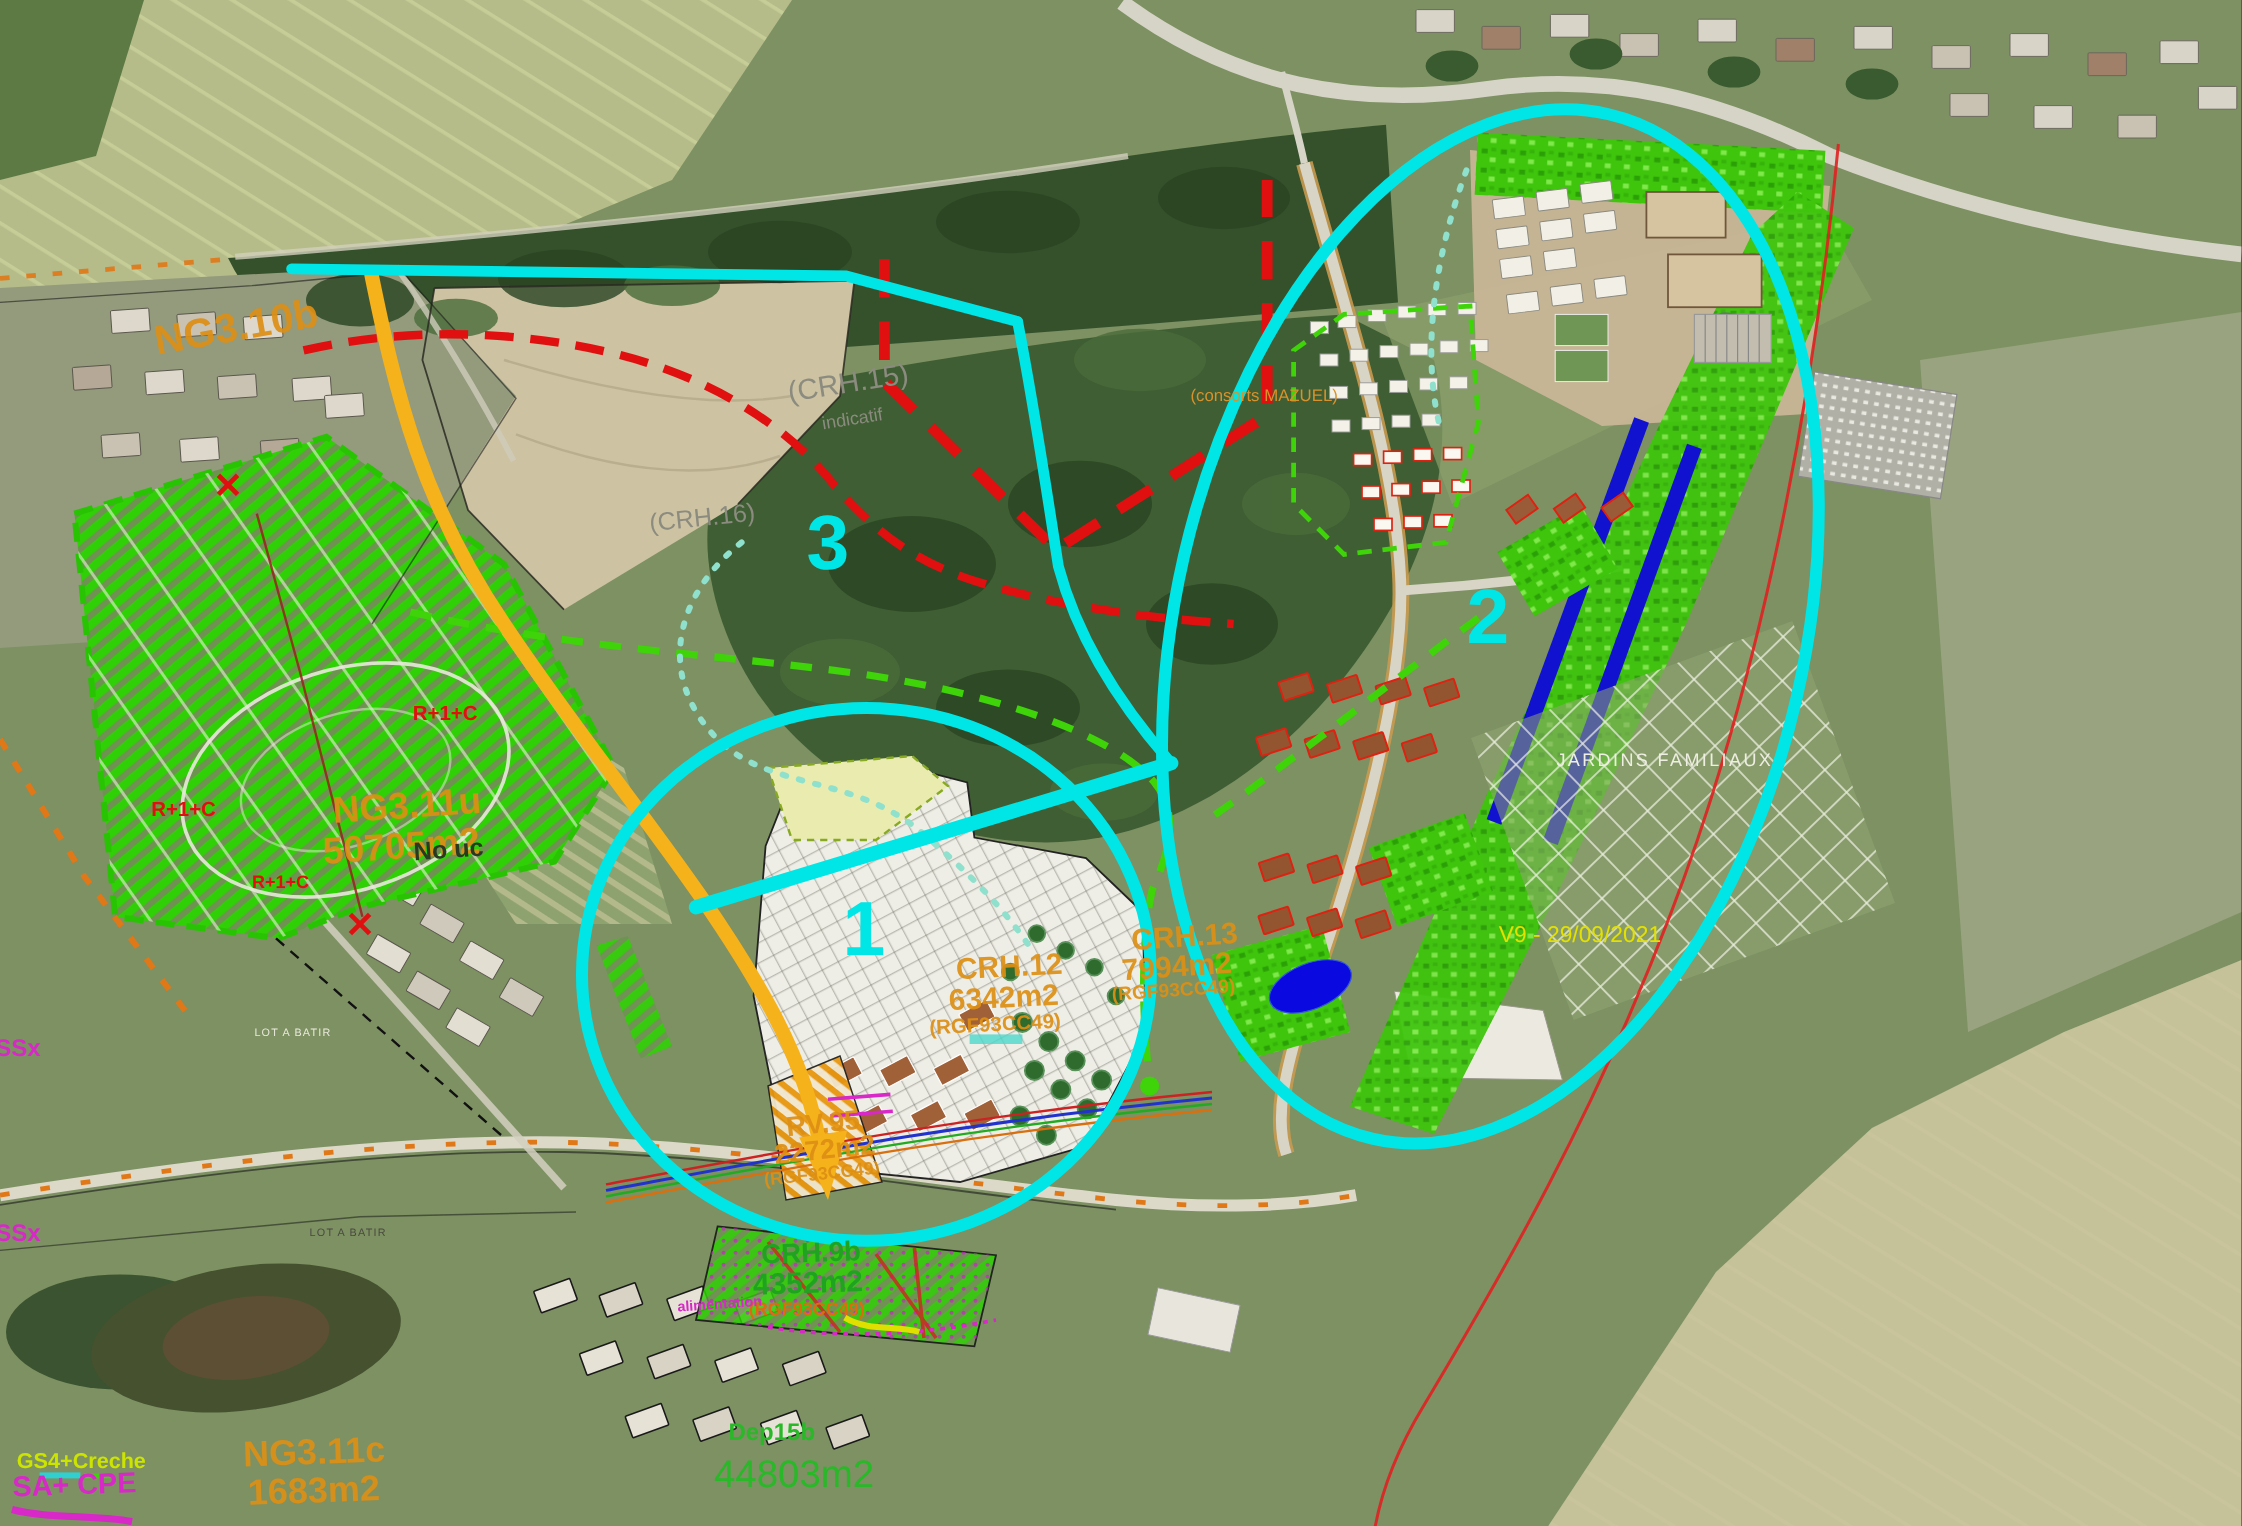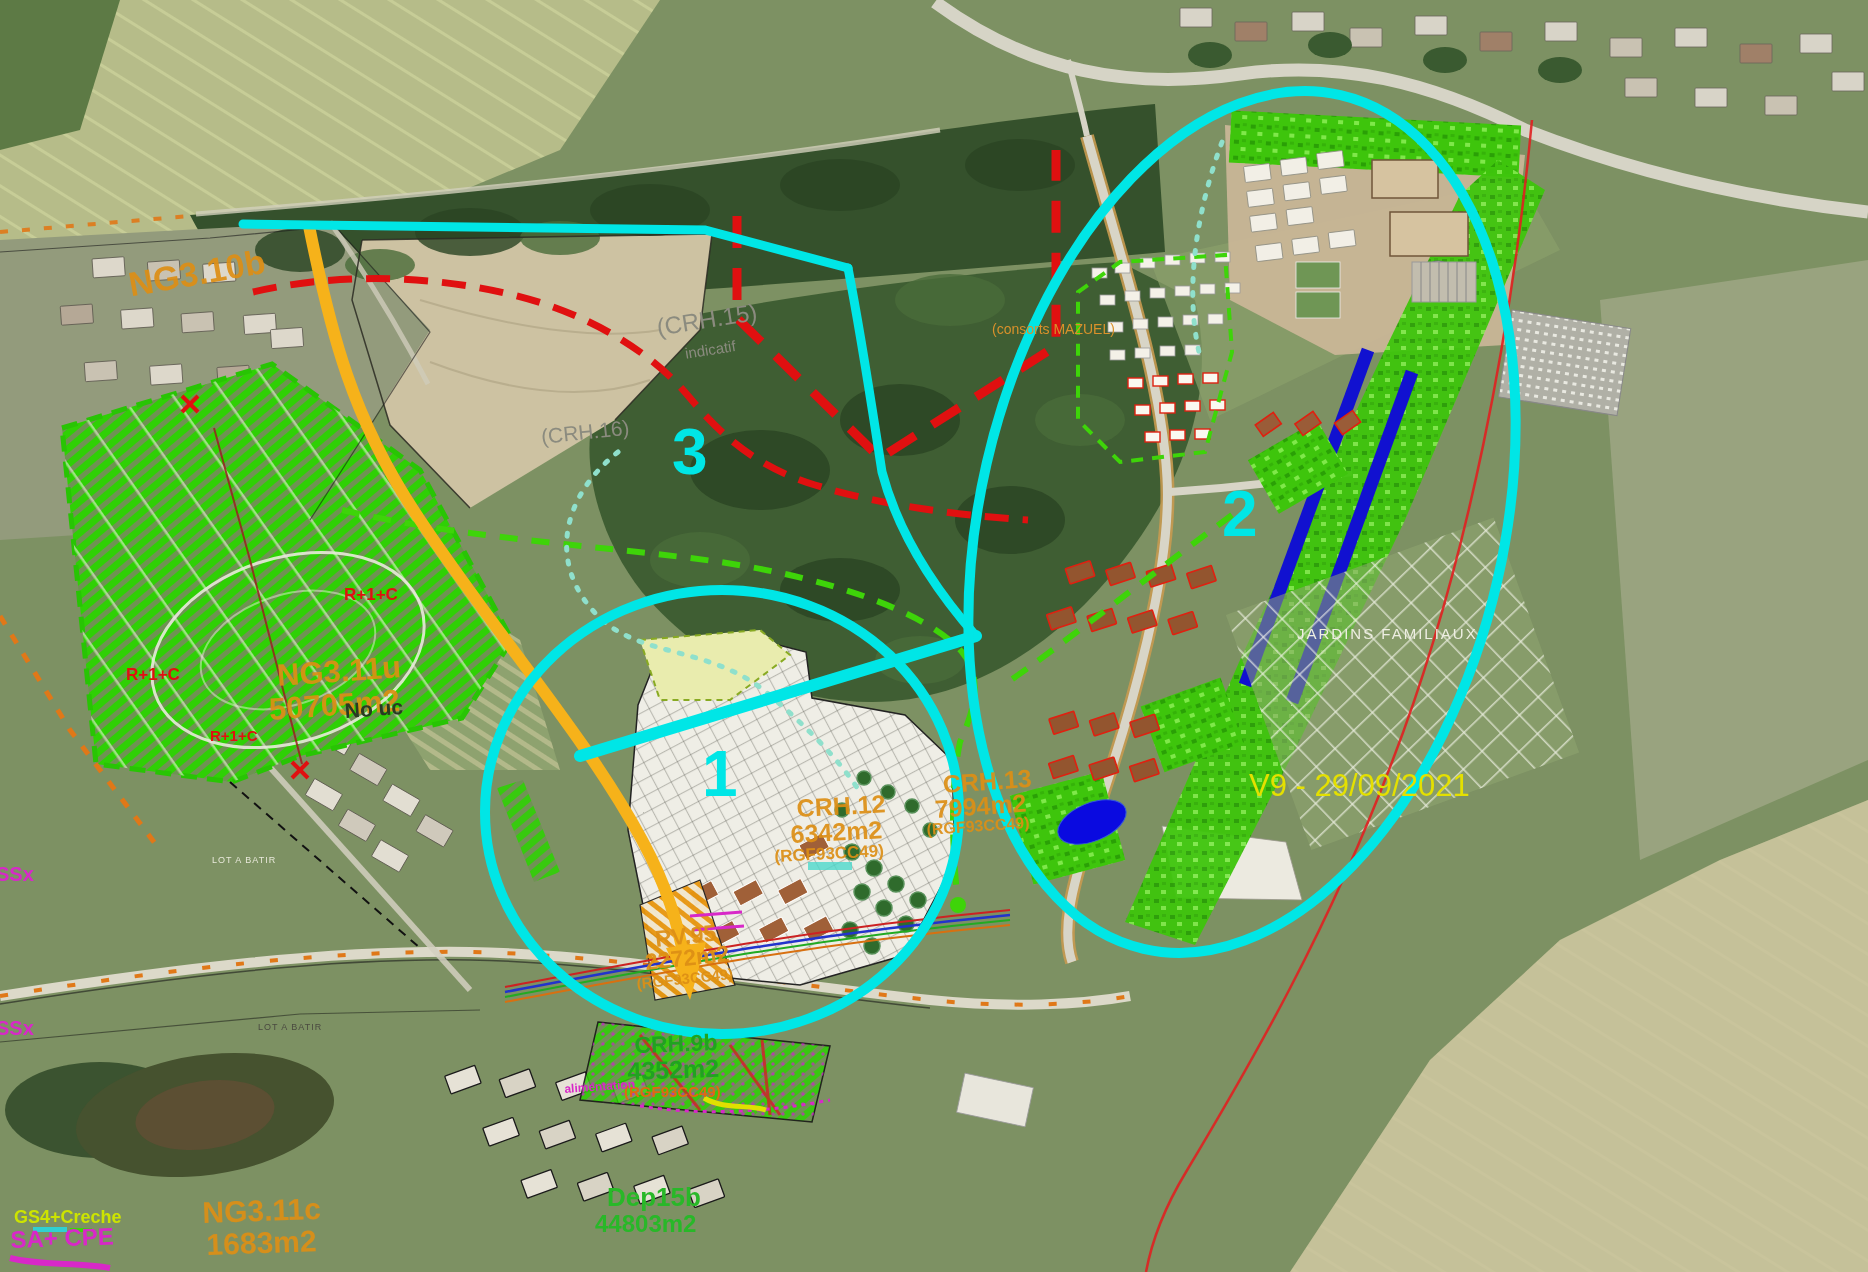--- a/index.html
+++ b/index.html
@@ -427,29 +427,29 @@
 <div class="lbl orange" style="left:644px;top:951px;font-size:23px;transform:rotate(-6deg);">2272m2</div>
 <div class="lbl orange" style="left:636px;top:976px;font-size:15px;transform:rotate(-6deg);">(RGF93CC49)</div>
 
 <div class="lbl green" style="left:634px;top:1034px;font-size:23px;transform:rotate(-2deg);">CRH.9b</div>
 <div class="lbl green" style="left:627px;top:1059px;font-size:25px;transform:rotate(-2deg);">4352m2</div>
 <div class="lbl" style="left:624px;top:1084px;font-size:15px;color:#e06a10;font-weight:700;">(RGF93CC49)</div>
 
 <div class="lbl magenta" style="left:564px;top:1083px;font-size:12px;transform:rotate(-4deg);">alimentation</div>
 
 <div class="lbl" style="left:1297px;top:626px;font-size:15px;color:#eeeee2;letter-spacing:2px;">JARDINS FAMILIAUX</div>
-<div class="lbl" style="left:1249px;top:770px;font-size:31px;color:#e4e000;text-align:center;">V9 - 29/09/2021</div>
+<div class="lbl" style="left:1249px;top:770px;font-size:19px;color:#e4e000;text-align:center;">V9 - 29/09/2021</div>
 
 <div class="lbl" style="left:14px;top:1208px;font-size:18px;color:#cde400;font-weight:700;">GS4+Creche</div>
 <div class="lbl magenta" style="left:10px;top:1228px;font-size:24px;transform:rotate(-2deg);">SA+ CPE</div>
 
 <div class="lbl orange" style="left:202px;top:1198px;font-size:30px;transform:rotate(-2deg);">NG3.11c</div>
 <div class="lbl orange" style="left:206px;top:1230px;font-size:30px;transform:rotate(-2deg);">1683m2</div>
 
-<div class="lbl" style="left:607px;top:1184px;font-size:26px;color:#28b828;font-weight:700;">Dep15b</div>
-<div class="lbl" style="left:595px;top:1212px;font-size:24px;color:#28b828;font-weight:700;">44803m2</div>
+<div class="lbl" style="left:607px;top:1184px;font-size:20px;color:#28b828;font-weight:700;">Dep15b</div>
+<div class="lbl" style="left:595px;top:1212px;font-size:32px;color:#28b828;font-weight:400;">44803m2</div>
 
 <div class="lbl" style="left:212px;top:856px;font-size:9px;color:#e8e8da;letter-spacing:1px;">LOT A BATIR</div>
 <div class="lbl" style="left:258px;top:1023px;font-size:9px;color:#4a4a40;letter-spacing:1px;">LOT A BATIR</div>
 <div class="lbl magenta" style="left:-4px;top:864px;font-size:20px;">SSx</div>
 <div class="lbl magenta" style="left:-4px;top:1018px;font-size:20px;">SSx</div>
 
 </div>
 
 </body></html>

